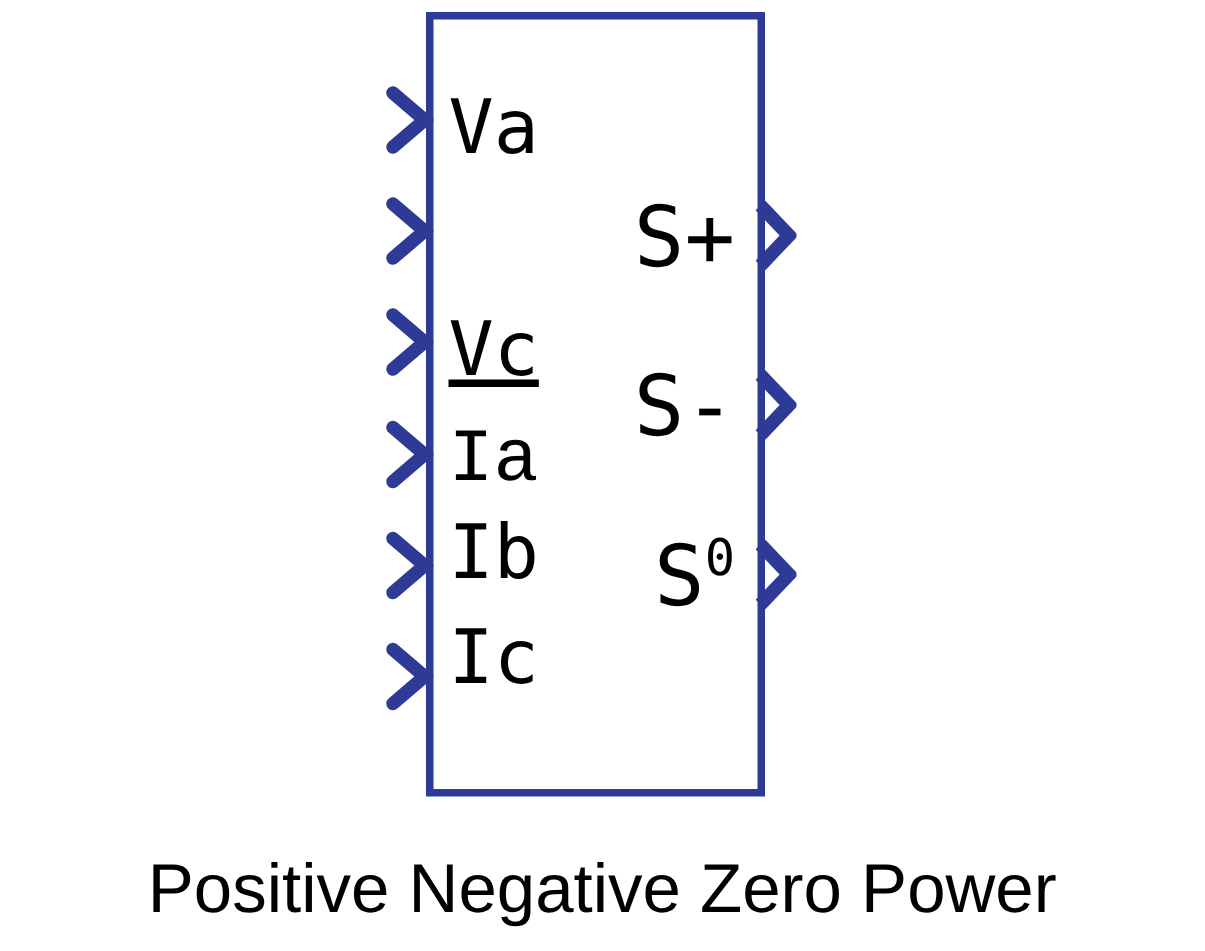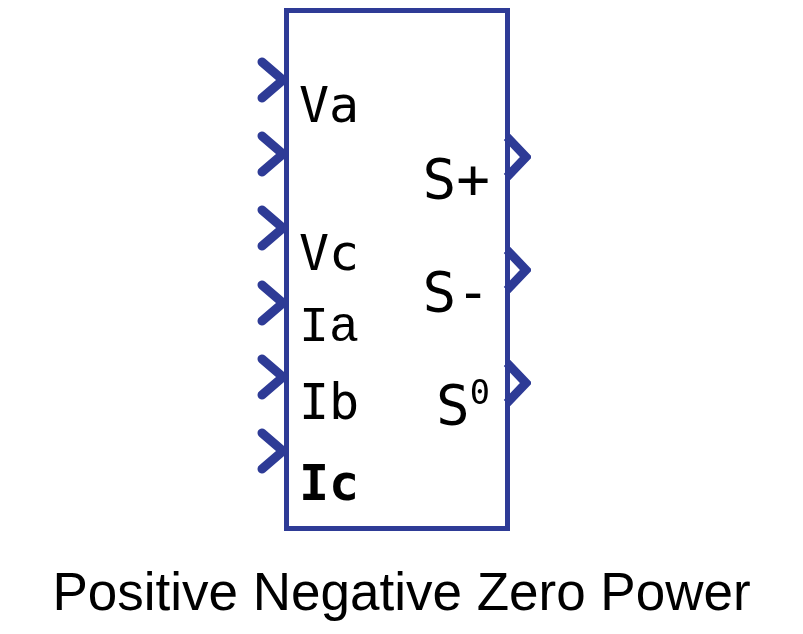--- a/index.html
+++ b/index.html
@@ -23,21 +23,20 @@
     height: 523px;
     border: 5px solid #2e3b96;
     box-sizing: border-box;
     background: #ffffff;
   }
   .port-label {
     position: absolute;
     color: #000000;
     font-family: "DejaVu Sans Mono", "DejaVu Sans", monospace;
     white-space: nowrap;
-    margin-top: 20px;
   }
   .in-label {
     left: 299px;
     font-size: 50px;
     line-height: 54px;
   }
   .out-label {
     left: 330px;
     width: 160px;
     text-align: right;
@@ -50,36 +49,36 @@
     line-height: 0;
   }
   .chevron {
     position: absolute;
   }
   .in-chev { left: 257px; }
   .out-chev { left: 503px; }
   
   .in-chev.i0 { top: 57px; }  .in-lab.i0 { top: 58px; }
   .in-chev.i1 { top: 131px; } .in-lab.i1 { top: 132px; }
-  .in-chev.i2 { top: 205px; } .in-lab.i2 { top: 206px; }
+  .in-chev.i2 { top: 205px; } .in-lab.i2 { top: 206px; text-decoration: underline; }
   .in-chev.i3 { top: 280px; } .in-lab.i3 { top: 281px; font-family: Liberation Mono, monospace; }
-  .in-chev.i4 { top: 354px; } .in-lab.i4 { top: 355px; }
-  .in-chev.i5 { top: 428px; } .in-lab.i5 { top: 436px; font-weight: bold; }
+  .in-chev.i4 { top: 354px; } .in-lab.i4 { top: 341px; }
+  .in-chev.i5 { top: 428px; } .in-lab.i5 { top: 411px; }
   
   .out-chev.o0 { top: 132px; } .out-lab.o0 { top: 129px; }
   .out-chev.o1 { top: 245px; } .out-lab.o1 { top: 242px; }
   .out-chev.o2 { top: 358px; } .out-lab.o2 { top: 355px; }
   .caption {
     position: absolute;
     left: 0;
     top: 560px;
     width: 803px;
     text-align: center;
     font-family: "Liberation Sans", sans-serif;
-    font-size: 53px;
+    font-size: 46px;
     line-height: 64px;
     color: #000000;
     white-space: nowrap;
   }
 </style>
 </head>
 <body>
 
 <div class="canvas">
 

